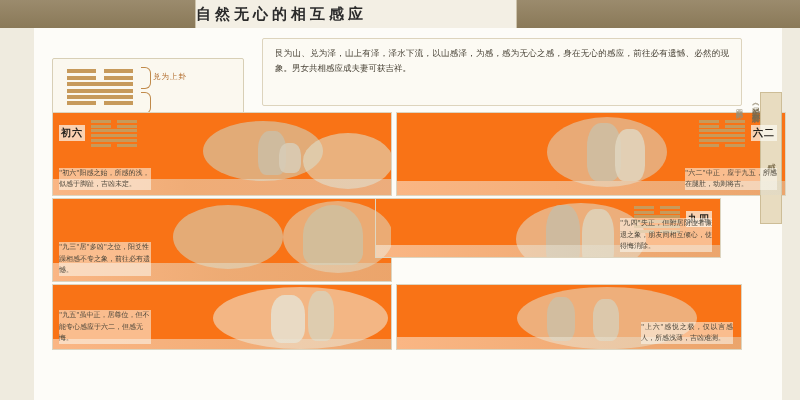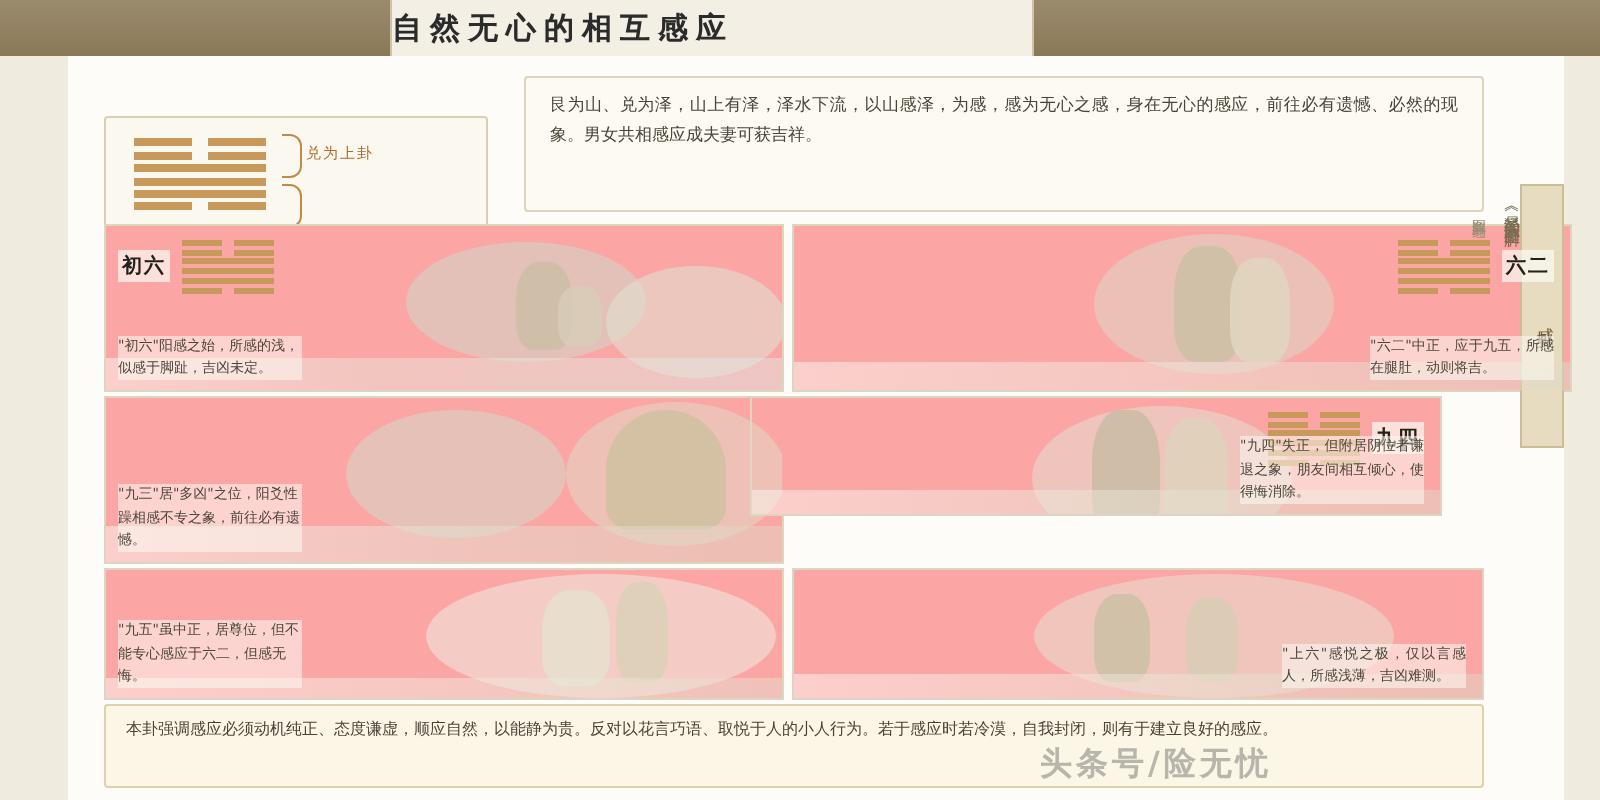--- a/index.html
+++ b/index.html
@@ -139,21 +139,21 @@
     font-size: 8.5px;
     line-height: 1.75;
     color: #4a4438;
     text-align: justify;
     font-family: "DejaVu Serif", "Liberation Serif", serif;
   }
 
   
   .cell {
     position: absolute;
-    background: #fca5a5;
+    background: #f97316;
     border: 1px solid #ddd5c0;
     box-sizing: border-box;
   }
   .cell-head {
     position: absolute;
     left: 6px; top: 5px;
     display: flex;
     align-items: center;
     gap: 6px;
     z-index: 3;
@@ -446,25 +446,21 @@
   <div class="cell right" style="left:396px; top:284px; width:346px; height:66px;">
     <div class="ill">
       <div class="blob" style="left:120px; top:2px; width:180px; height:62px; background:#e5e0d0;"></div>
       <div class="figure" style="left:150px; top:12px; width:28px; height:44px; background:#cdbfa6;"></div>
       <div class="figure" style="left:196px; top:14px; width:26px; height:42px; background:#d8ccb4;"></div>
       <div class="ground" style="height:12px; background:linear-gradient(to right,#fbf9f2 0%,#e9e3d2 60%,#ddd6c2 100%);"></div>
     </div>
     <div class="cell-text">"上六"感悦之极，仅以言感人，所感浅薄，吉凶难测。</div>
   </div>
 
-  <div class="summary-panel">
-    <div class="summary-text">本卦强调感应必须动机纯正、态度谦虚，顺应自然，以能静为贵。反对以花言巧语、取悦于人的小人行为。若于感应时若冷漠，自我封闭，则有于建立良好的感应。</div>
-  </div>
 
   <div class="side-tab">
     <span>咸卦</span>
   </div>
   <div class="side-vert-text">《易经》六十四卦图解</div>
   <div class="side-vert-text2">图解易经</div>
 
-  <div class="watermark">头条号/险无忧</div>
 
 </div>
 
 </body></html>

